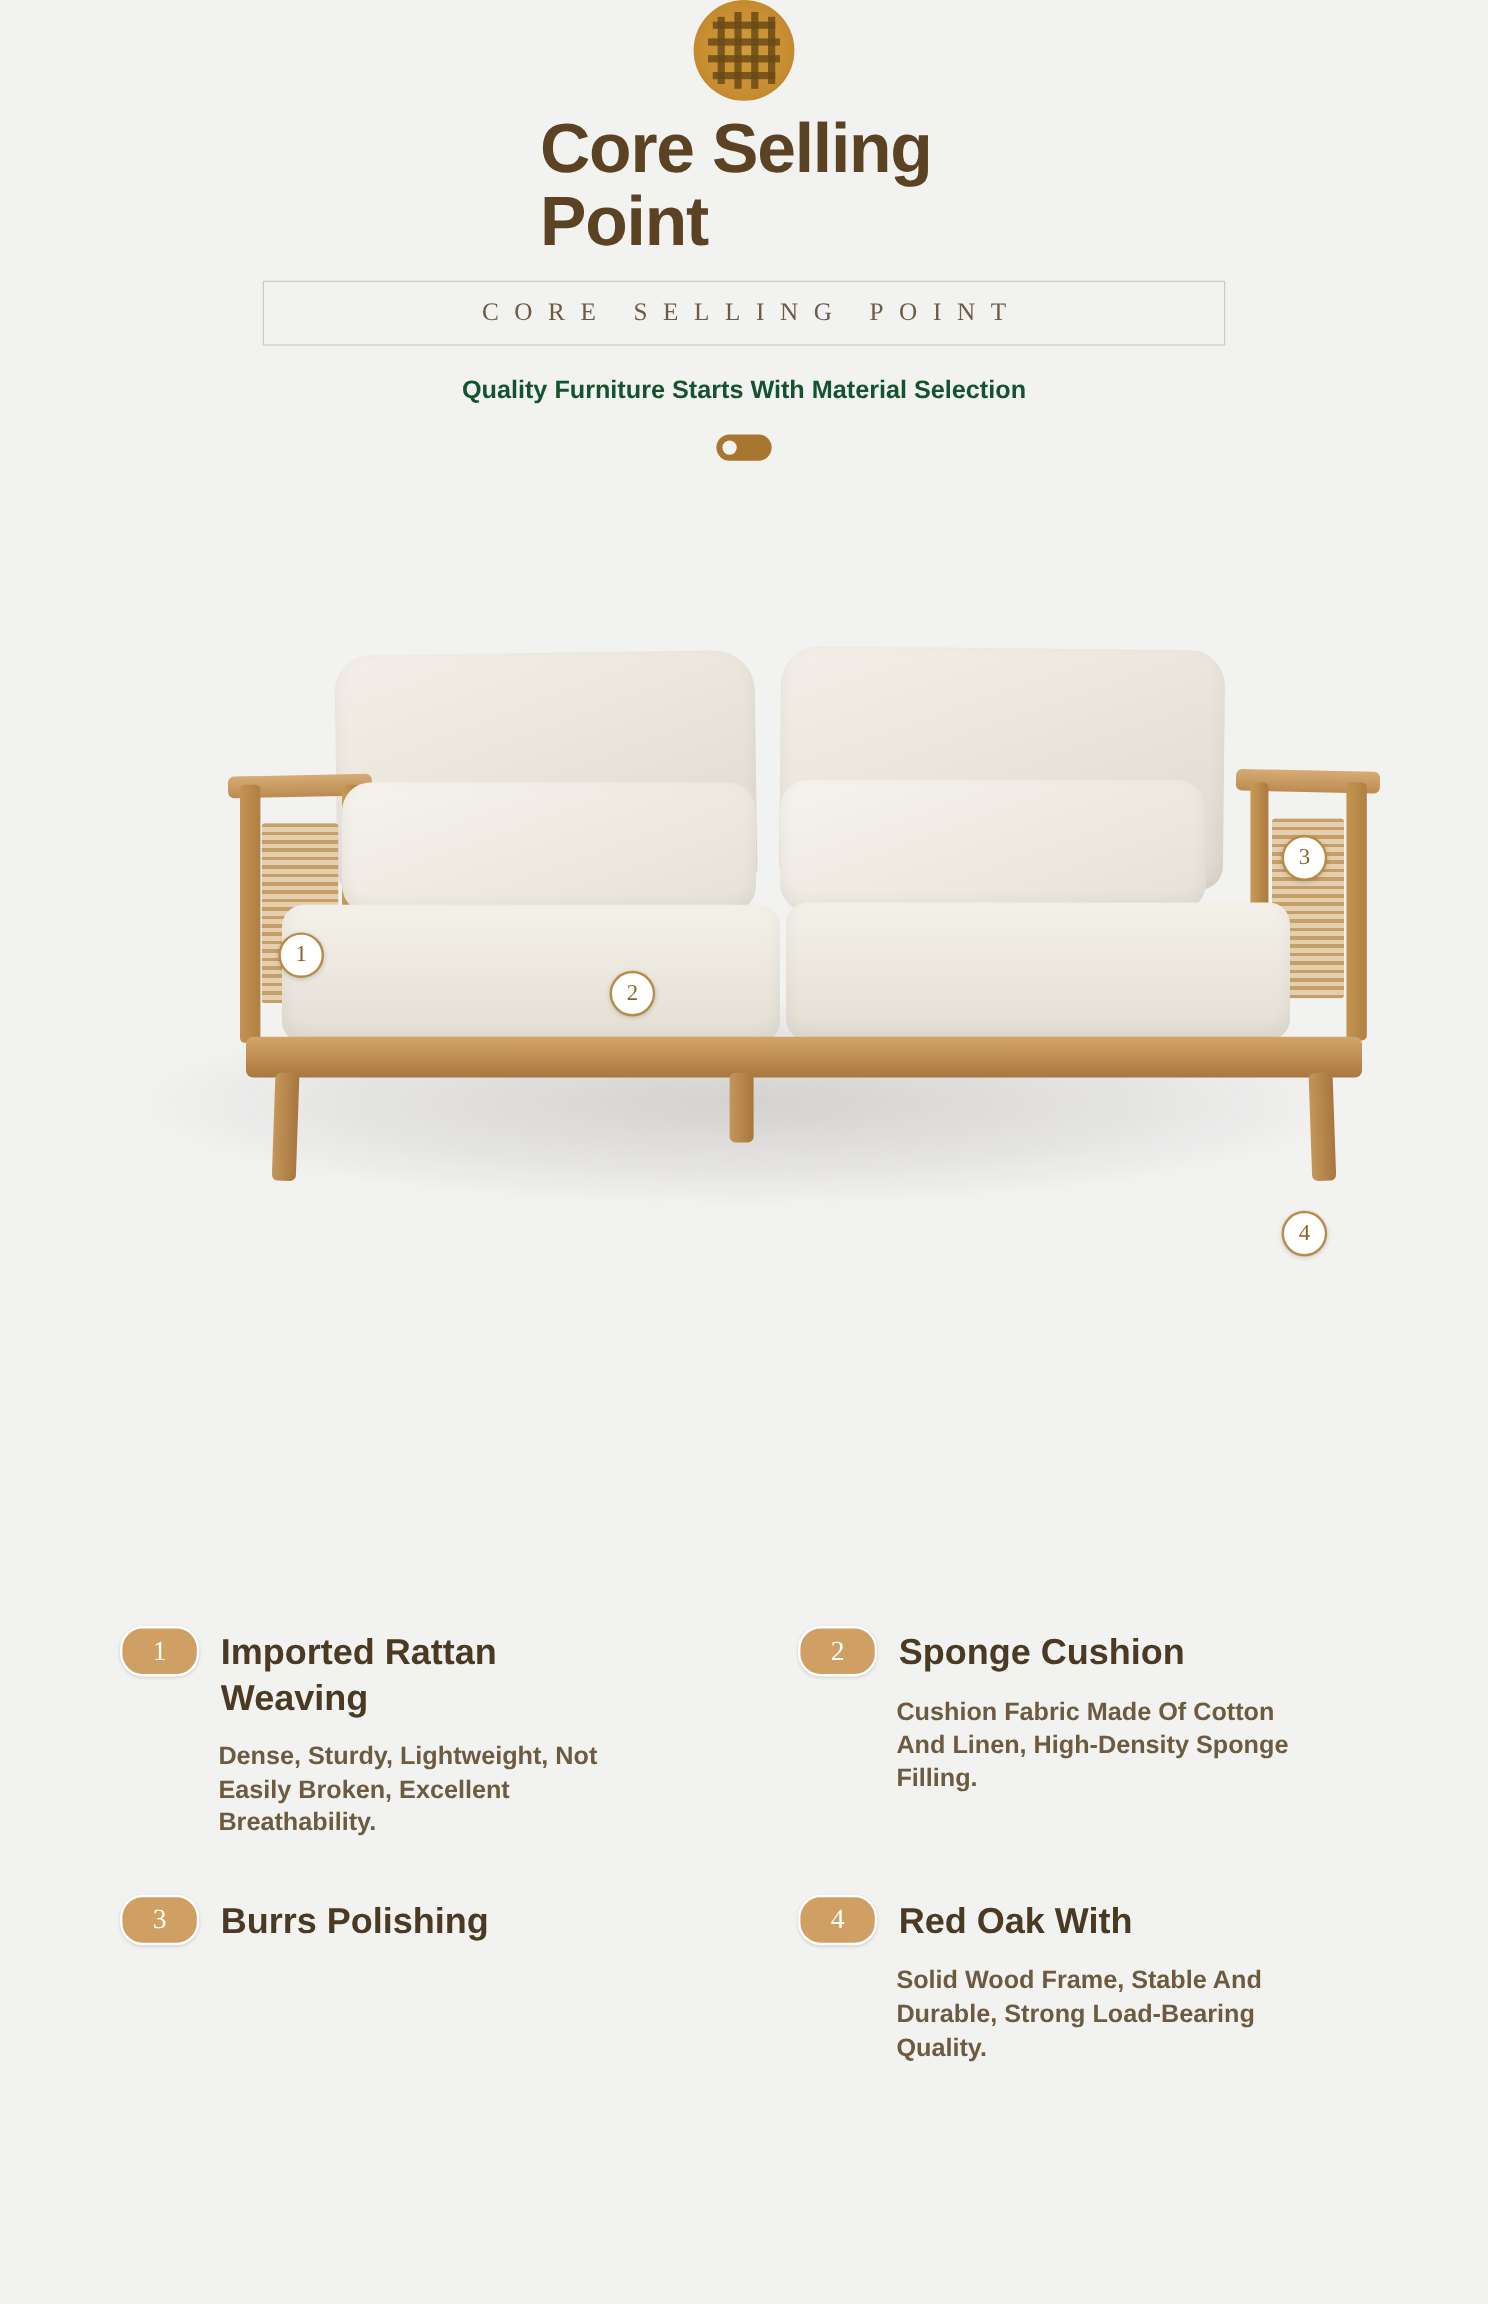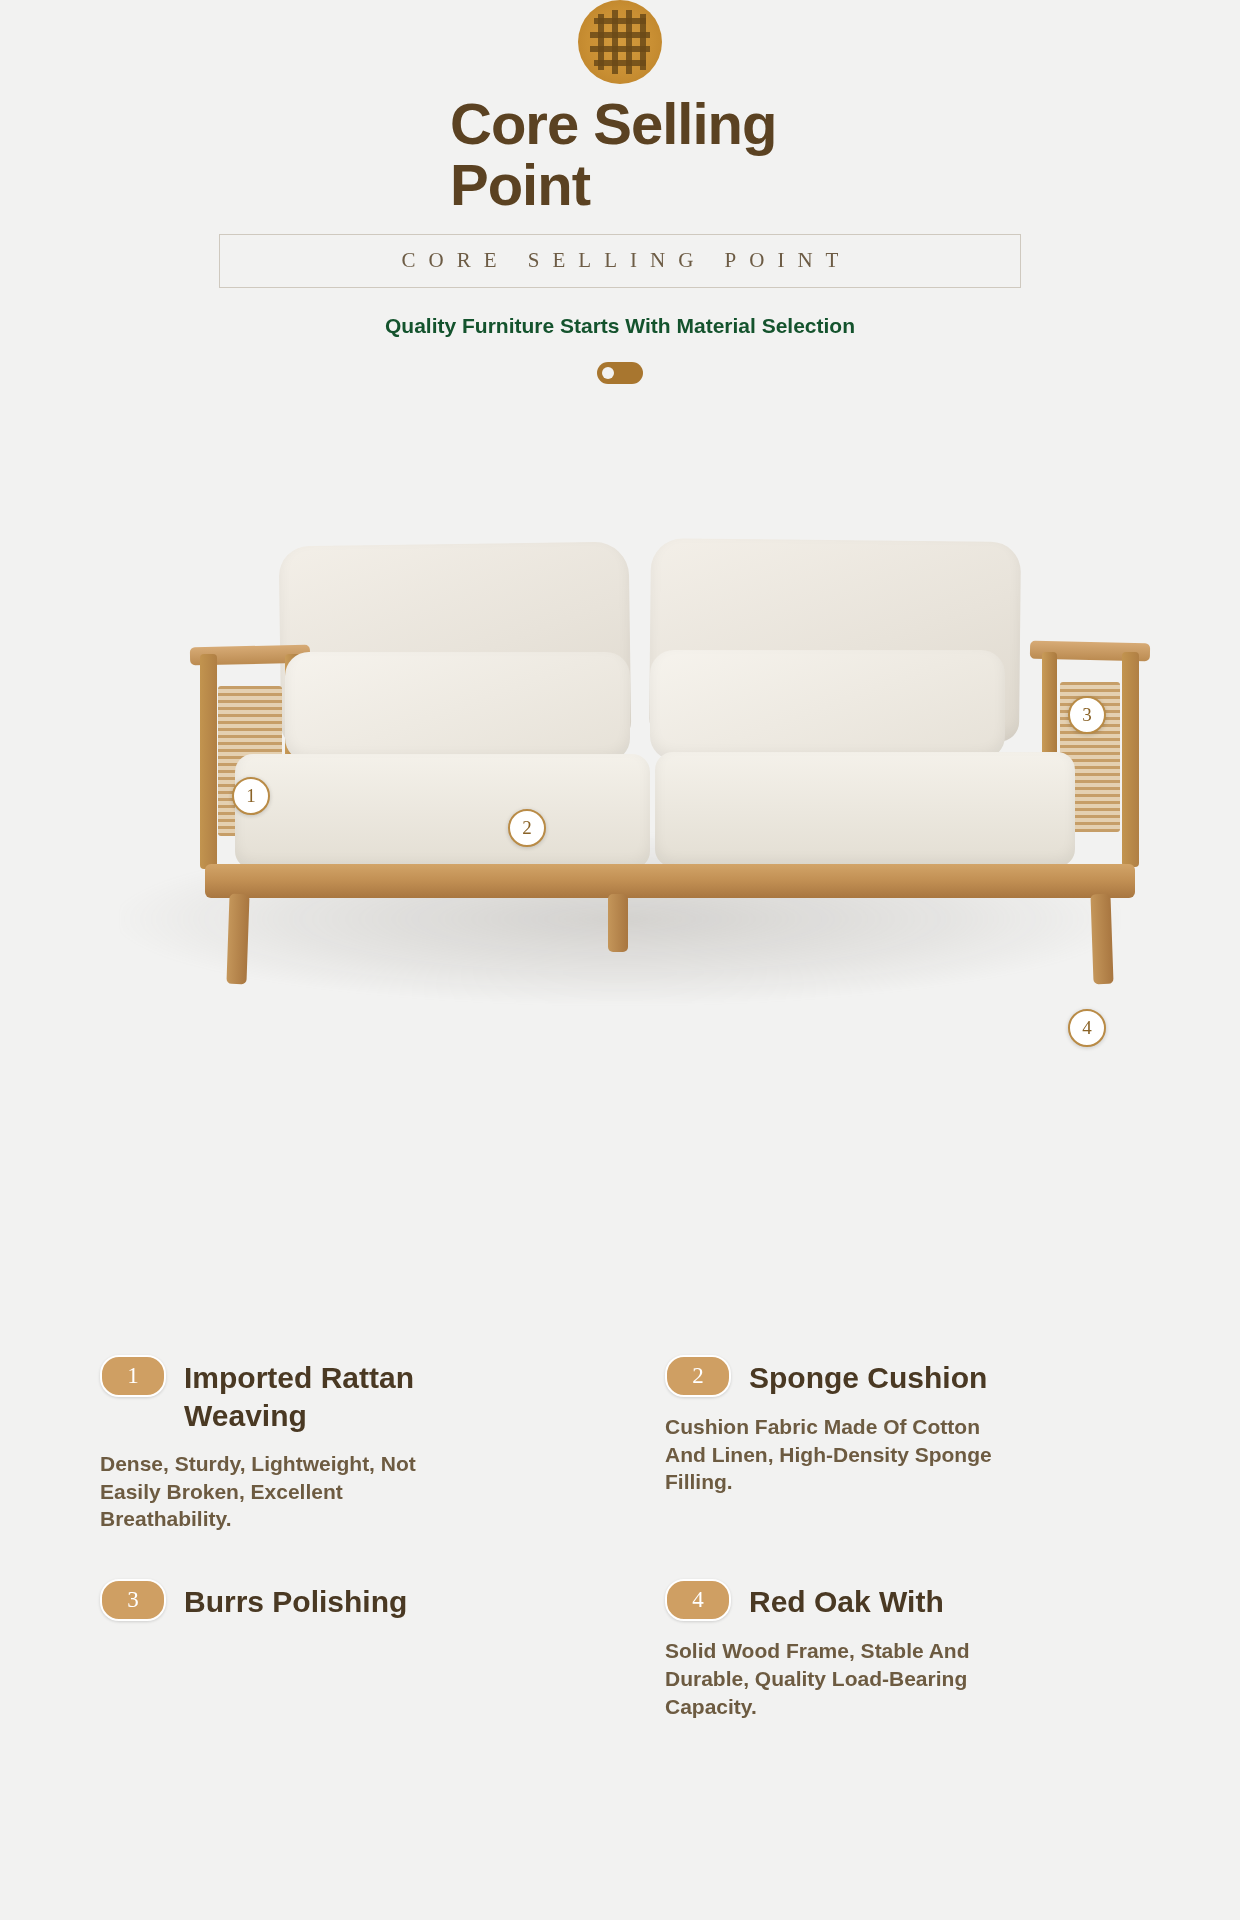--- a/index.html
+++ b/index.html
@@ -244,27 +244,28 @@
     font-size: 30px;
     font-weight: bold;
     color: #4a3923;
     line-height: 1.25;
     max-width: 260px;
     padding-top: 4px;
   }
   .feature-title.wide { max-width: 330px; text-align: right; }
   .feature-desc {
     margin-top: 16px;
+    margin-left: 82px;
     font-size: 21px;
     font-weight: bold;
     line-height: 1.32;
     color: #6d5b41;
     max-width: 330px;
   }
-  .feature.right .feature-desc { }
+  .feature.right .feature-desc { margin-left: 82px; }
 </style>
 </head>
 <body>
 
 <div class="header">
 
   <div class="logo-mark">
     <div class="weave-h" style="left:16px;top:18px;width:52px;height:6px;"></div>
     <div class="weave-h" style="left:12px;top:32px;width:60px;height:6px;"></div>
     <div class="weave-h" style="left:12px;top:46px;width:60px;height:6px;"></div>
@@ -345,16 +346,16 @@
       <div class="num-badge">3</div>
       <div class="feature-title">Burrs Polishing</div>
     </div>
   </div>
 
   <div class="feature right">
     <div class="feature-head">
       <div class="num-badge">4</div>
       <div class="feature-title wide">Red Oak With</div>
     </div>
-    <div class="feature-desc">Solid Wood Frame, Stable And Durable, Quality Load-Bearing Capacity.</div>
+    <div class="feature-desc">Solid Wood Frame, Stable And Durable, Strong Load-Bearing Quality.</div>
   </div>
 
 </div>
 
 </body></html>

